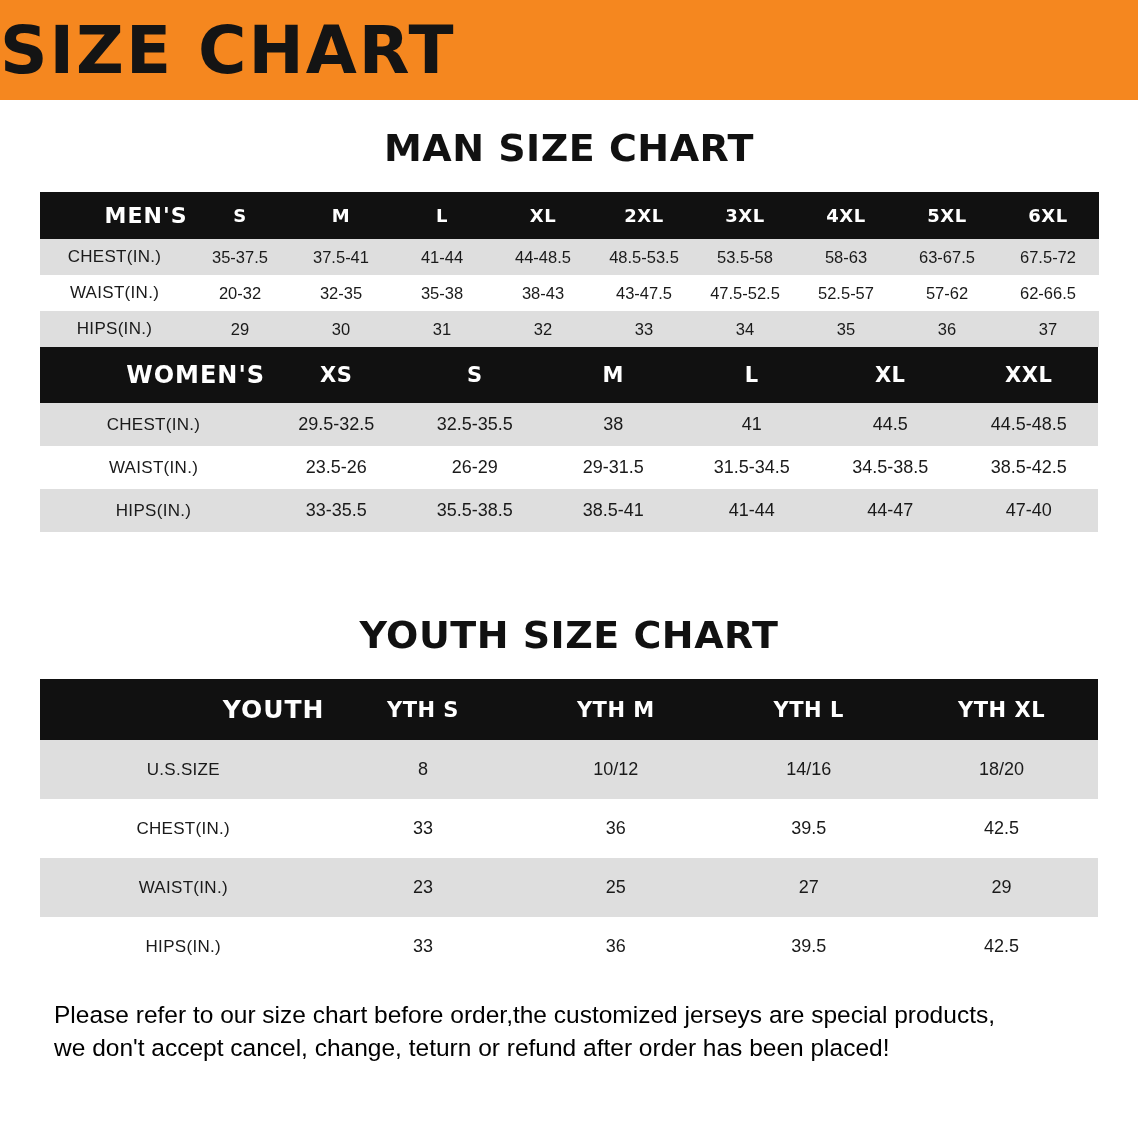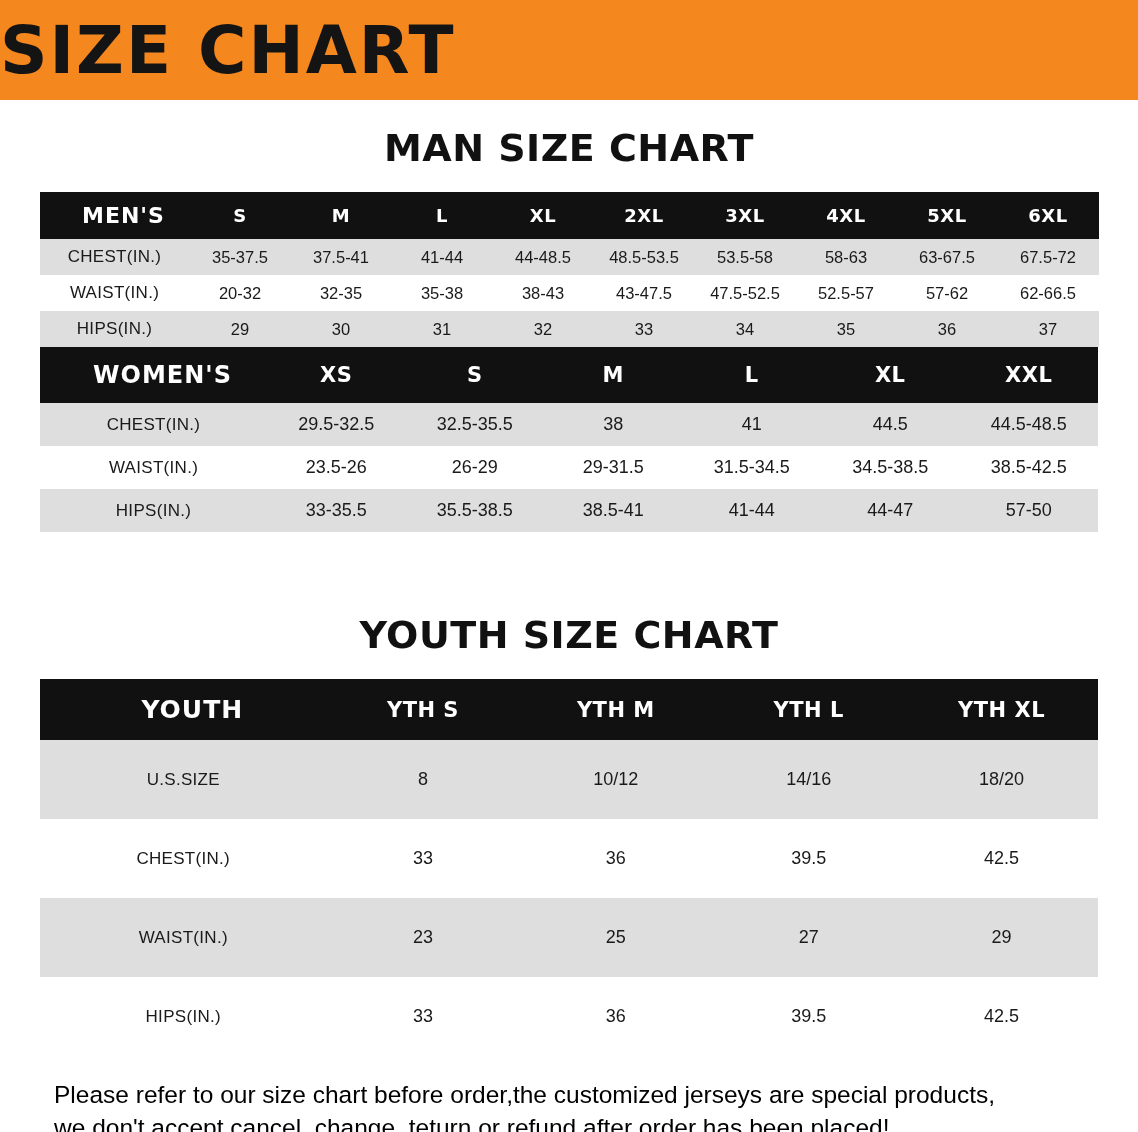--- a/index.html
+++ b/index.html
@@ -63,21 +63,21 @@
     background: #111111;
     color: #ffffff;
     font-family: "DejaVu Sans", sans-serif;
     font-weight: 700;
     font-size: 19px;
     padding: 11px 2px;
     text-align: center;
     letter-spacing: 0.5px;
   }
   .chart thead th.rowhead {
-    text-align: center;
+    text-align: right;
     padding-left: 20px;
     font-size: 22px;
     letter-spacing: 1px;
   }
   .chart tbody td {
     font-family: "Liberation Sans", sans-serif;
     font-size: 17px;
     color: #1a1a1a;
     text-align: center;
     padding: 8px 2px;
@@ -105,21 +105,21 @@
   .chart-women thead th { font-size: 21px; padding: 14px 2px; margin-top: 40px; }
   .chart-women thead th.rowhead { font-size: 24px; }
   .chart-women tbody td { font-size: 18px; padding: 11px 2px; }
 
   
   .chart-youth { width: 1058px; }
   .chart-youth col.c0 { width: 260px; }
   .chart-youth col.cx { width: 175px; }
   .chart-youth thead th { font-size: 21px; padding: 16px 2px; }
   .chart-youth thead th.rowhead { font-size: 25px; }
-  .chart-youth tbody td { font-size: 18px; padding: 29px 2px; }
+  .chart-youth tbody td { font-size: 18px; padding: 19px 2px; }
 
   
   .note {
     margin: 22px 42px 0 54px;
     color: #000000;
     font-family: "Liberation Sans", sans-serif;
     font-size: 24.5px;
     line-height: 1.35;
     text-align: left;
   }
@@ -244,21 +244,21 @@
         <td>34.5-38.5</td>
         <td>38.5-42.5</td>
       </tr>
       <tr class="row-alt">
         <td class="rowlabel">HIPS(IN.)</td>
         <td>33-35.5</td>
         <td>35.5-38.5</td>
         <td>38.5-41</td>
         <td>41-44</td>
         <td>44-47</td>
-        <td>57-50</td>
+        <td>47-40</td>
       </tr>
     </tbody>
   </table>
 
   <div class="section-title st-youth">YOUTH SIZE CHART</div>
 
   <table class="chart chart-youth">
     <colgroup>
       <col class="c0">
         <col class="cx">

